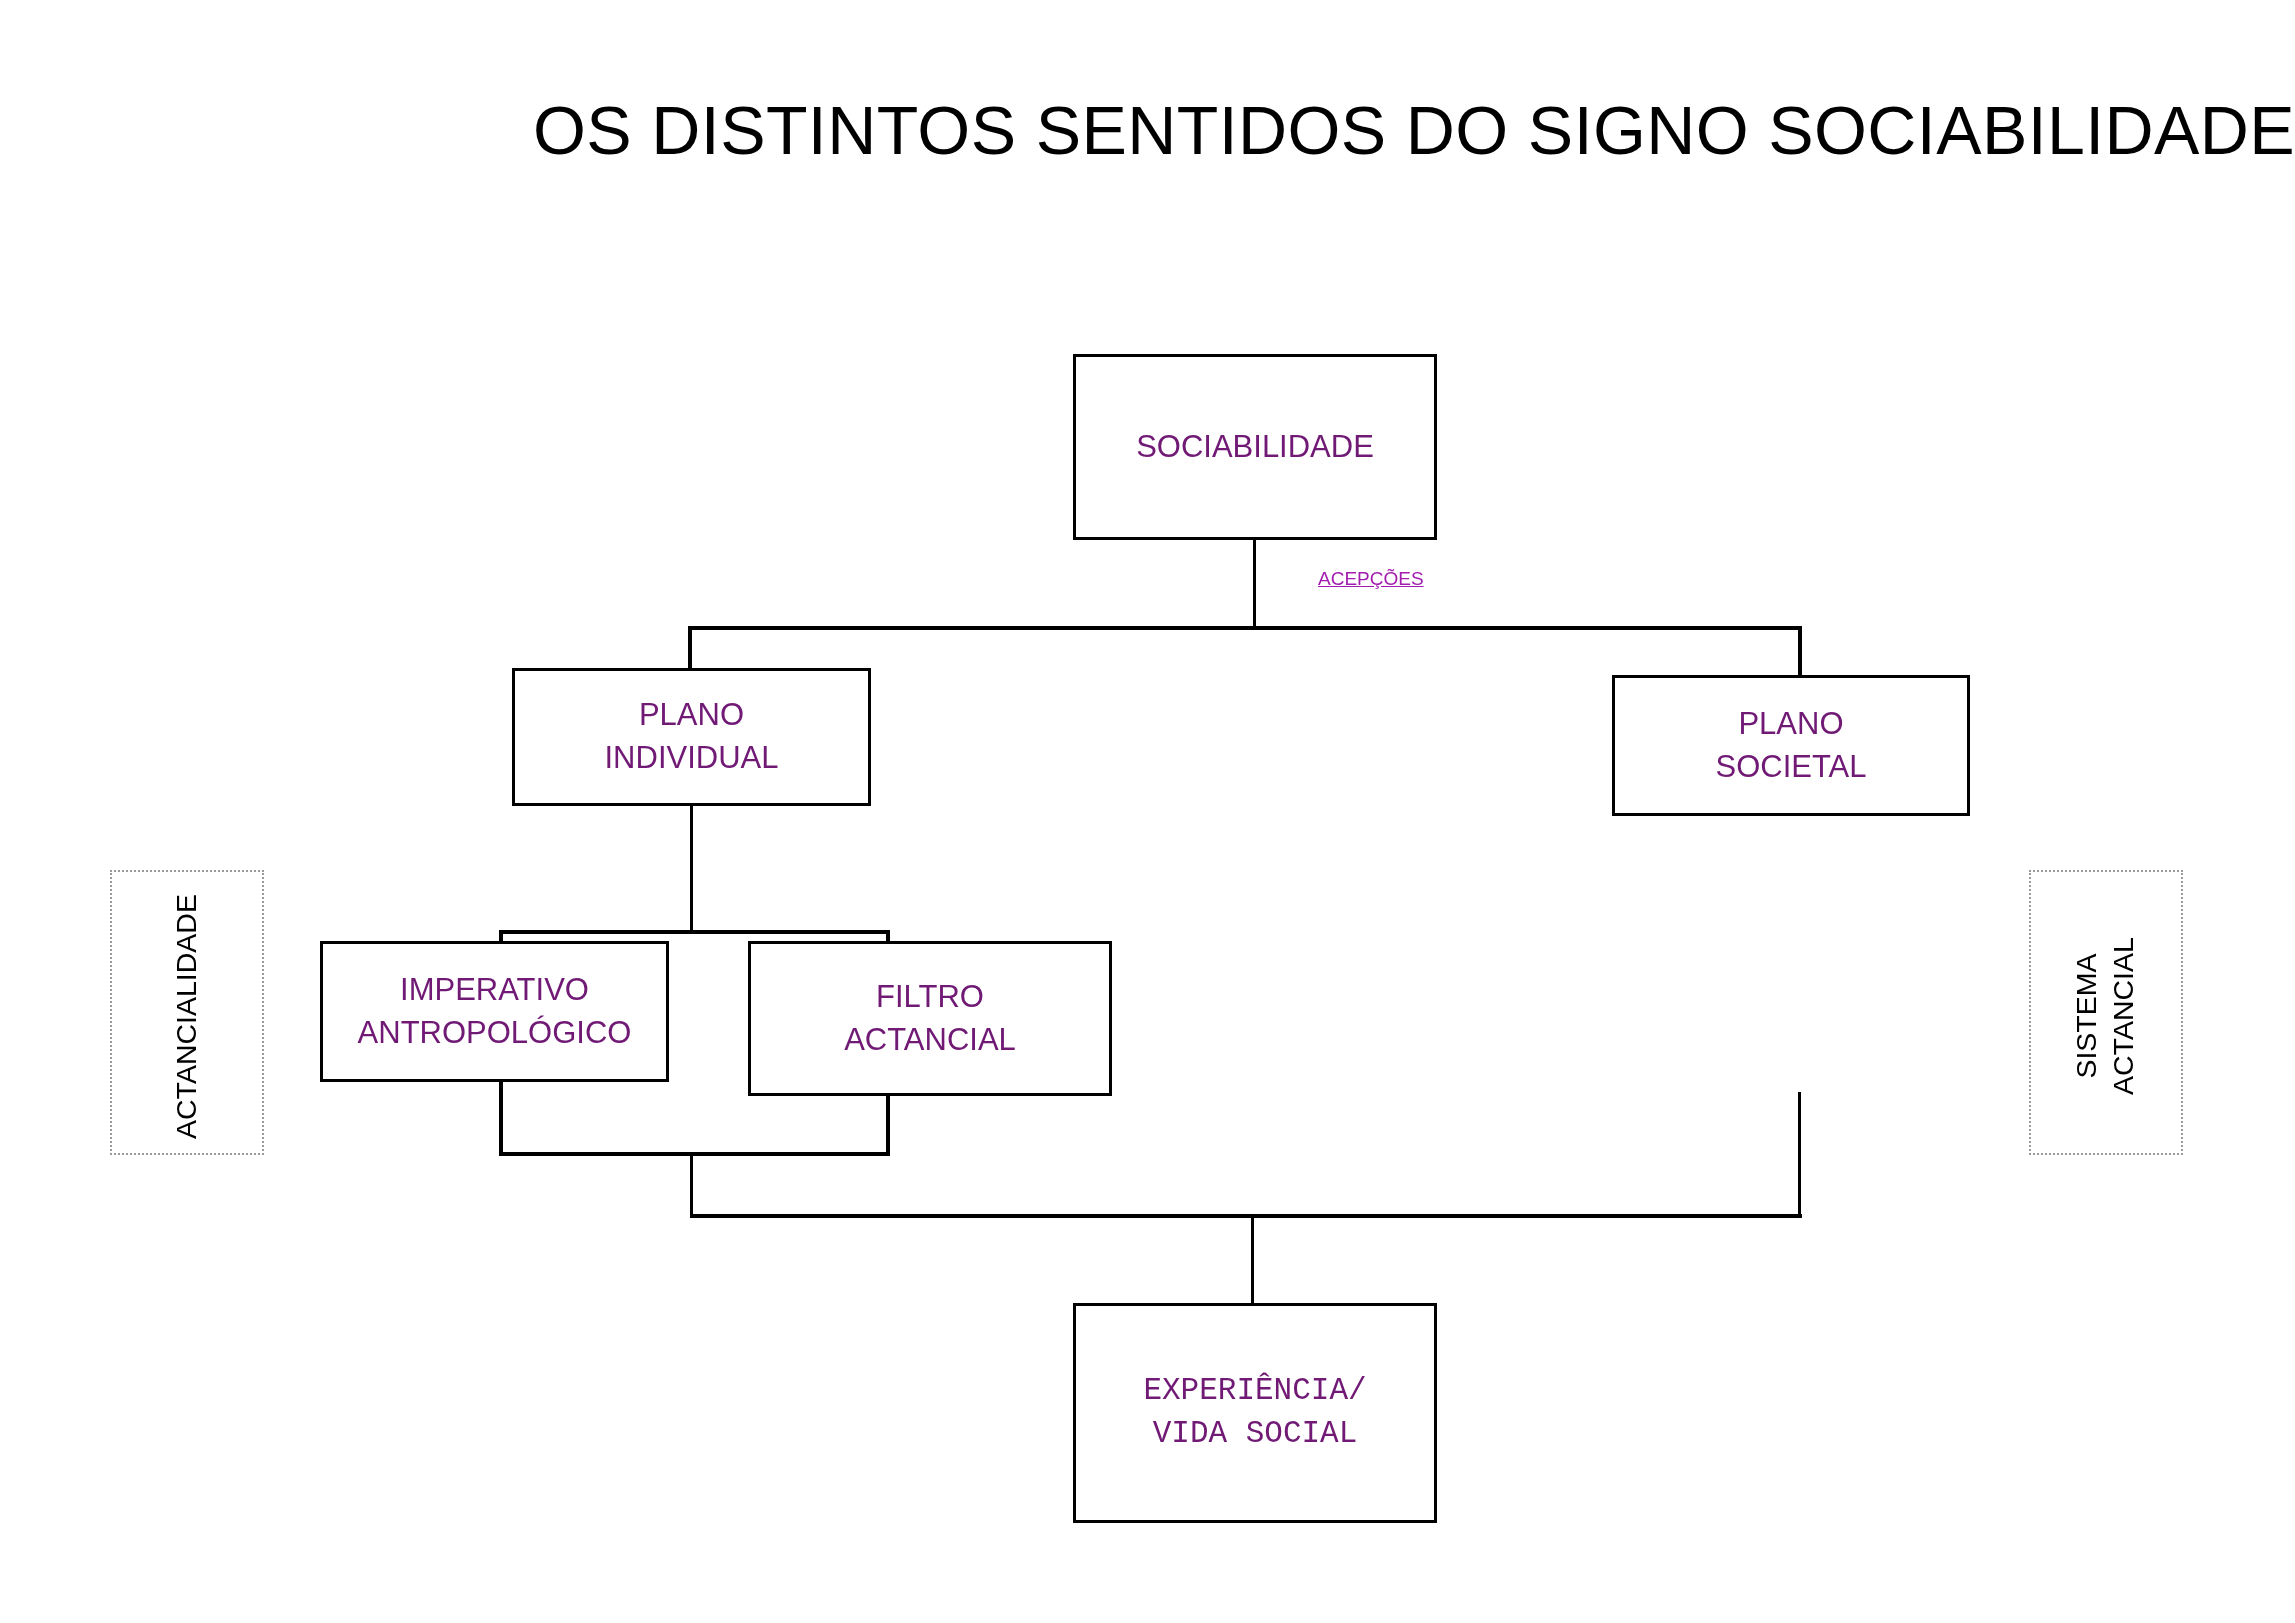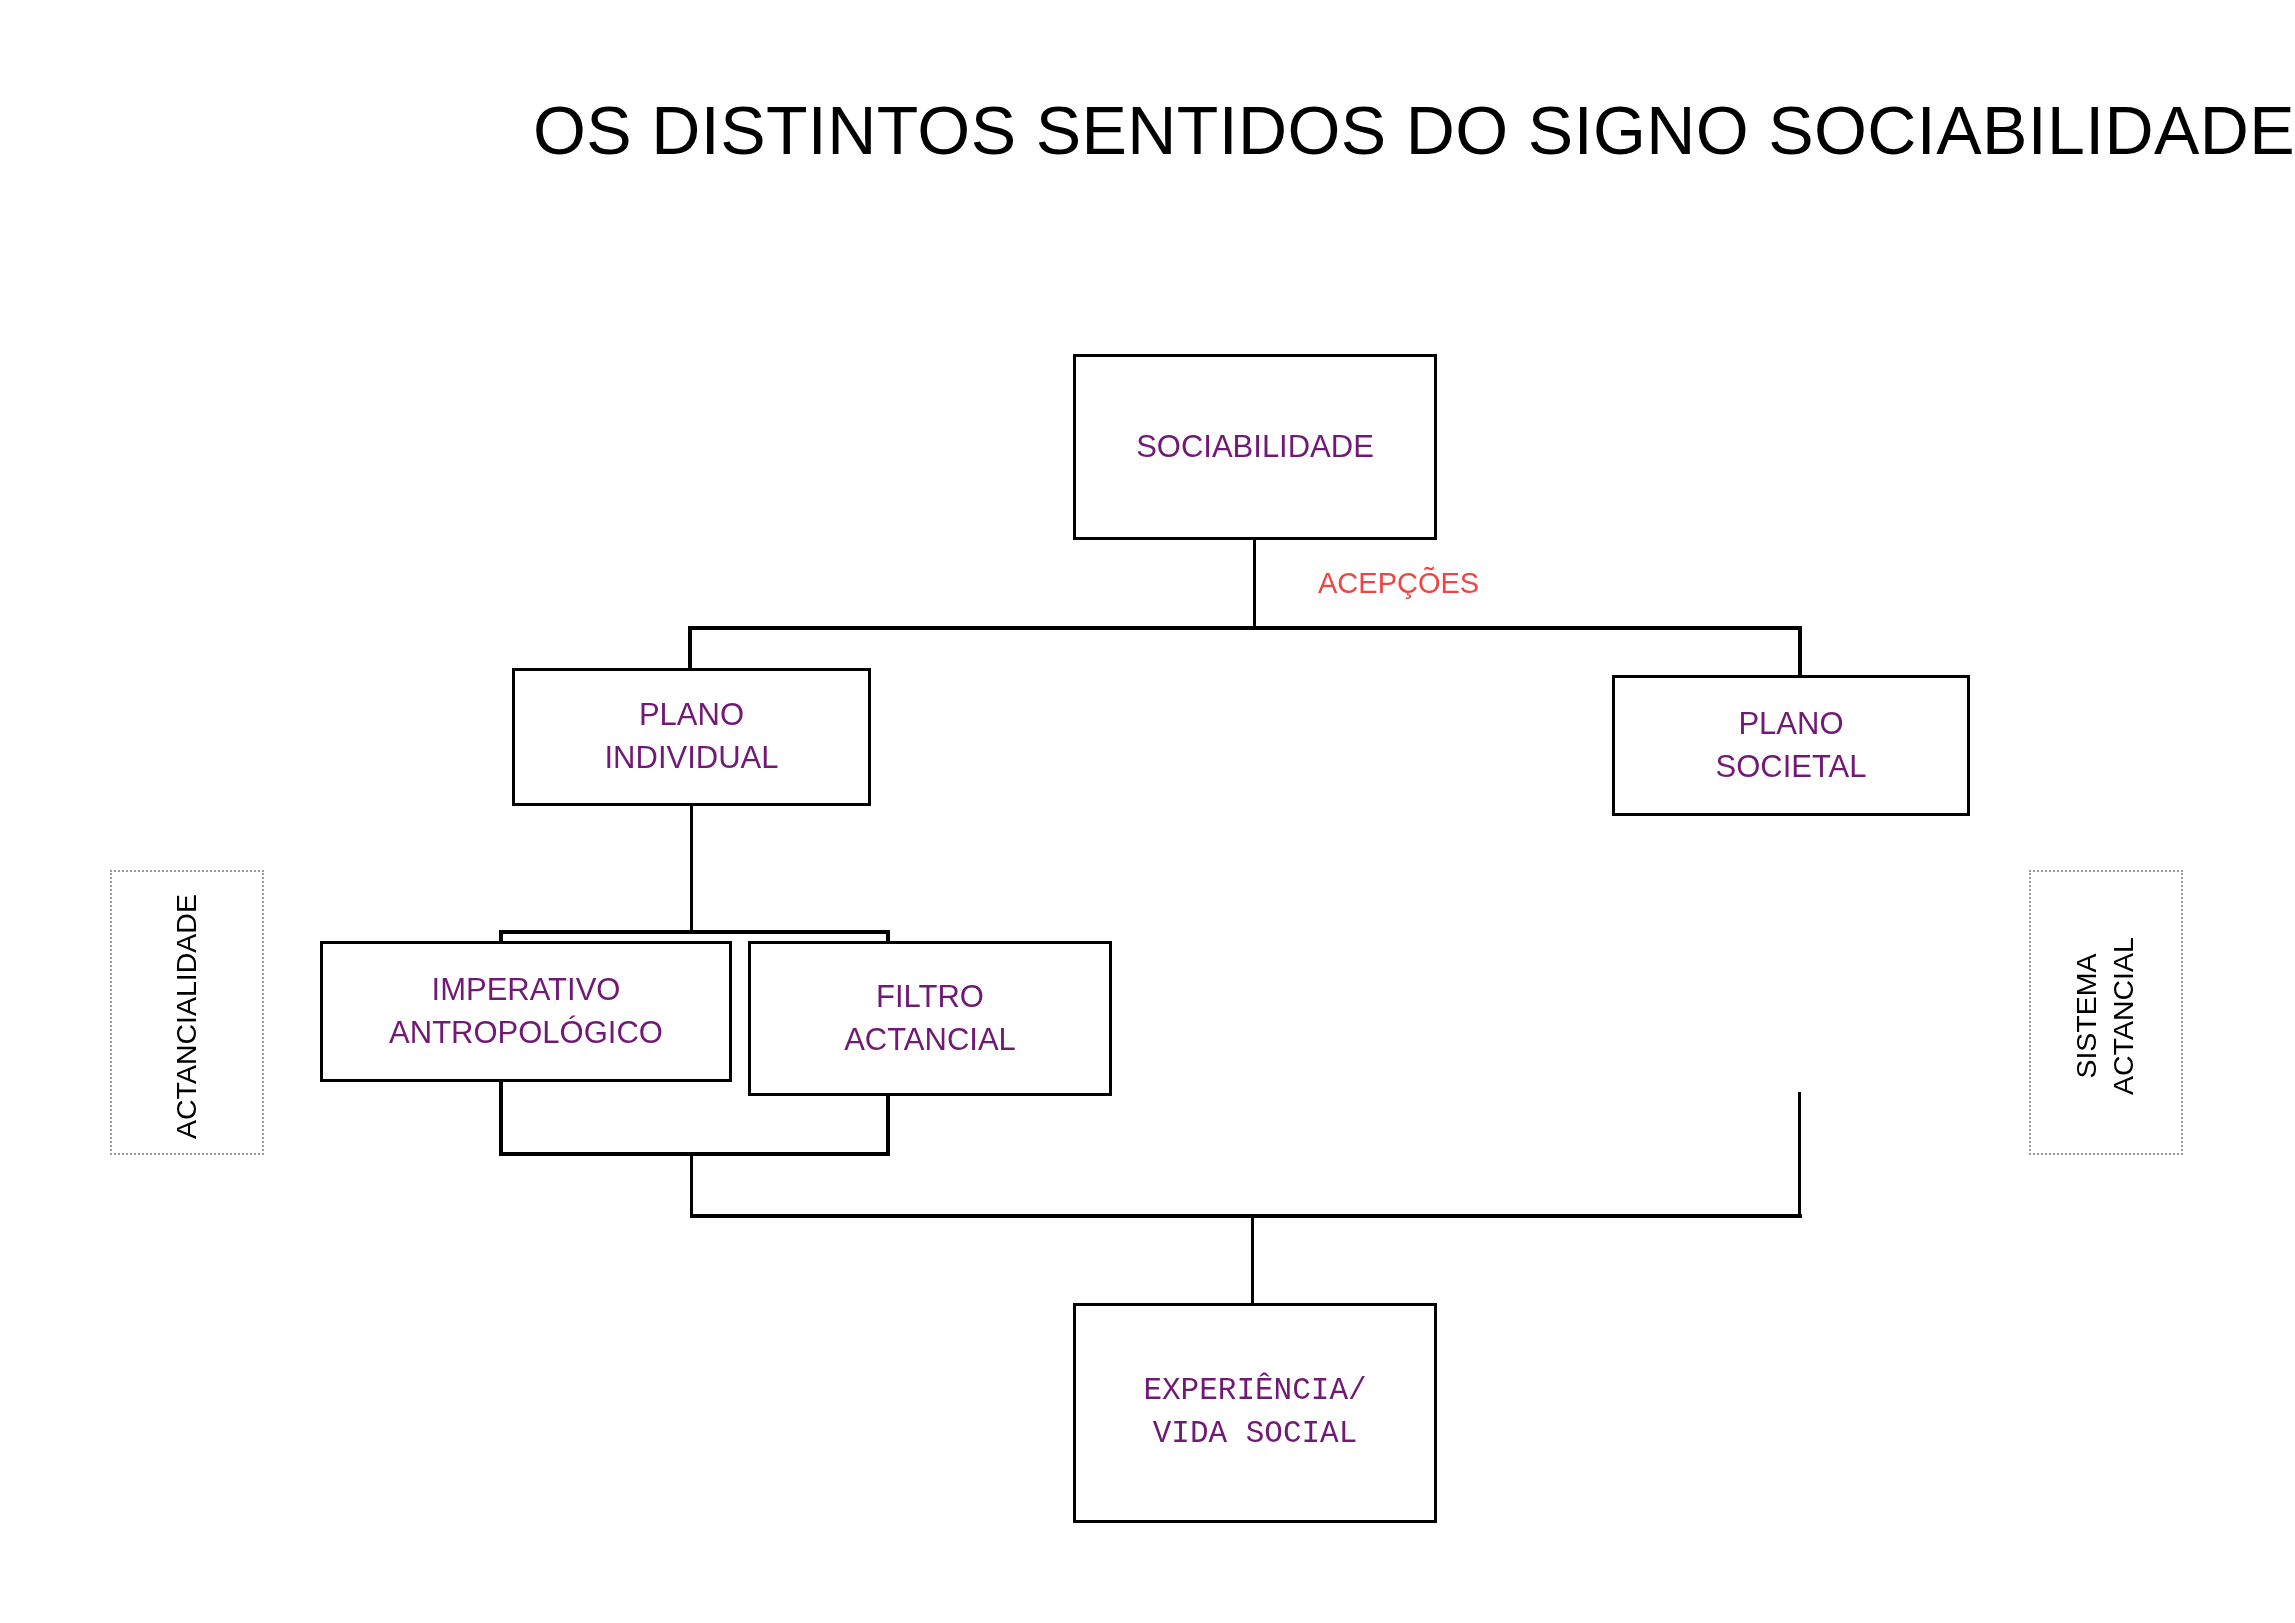--- a/index.html
+++ b/index.html
@@ -50,25 +50,26 @@
     padding: 0 10px;
     white-space: pre-line;
   }
   .connector {
     position: absolute;
     background: #000000;
     z-index: 1;
   }
   .edge-label {
     position: absolute;
-    font-size: 29px;
+    font-size: 19px;
     line-height: 1;
-    color: #ef4444;
+    color: #a21caf;
     white-space: nowrap;
     z-index: 4;
+    text-decoration: underline;
   }
   .group-box {
     position: absolute;
     box-sizing: border-box;
     border: 2.1px dotted #9a9a9a;
     background: transparent;
     z-index: 2;
   }
   .group-label {
     position: absolute;
@@ -125,21 +126,21 @@
   <div class="node" style="left:512px; top:668px; width:359px; height:138px;">
     <span class="label">PLANO
 INDIVIDUAL</span>
   </div>
 
   <div class="node" style="left:1612px; top:675px; width:358px; height:141px;">
     <span class="label">PLANO
 SOCIETAL</span>
   </div>
 
-  <div class="node" style="left:320px; top:941px; width:412px; height:141px;">
+  <div class="node" style="left:320px; top:941px; width:349px; height:141px;">
     <span class="label">IMPERATIVO
 ANTROPOLÓGICO</span>
   </div>
 
   <div class="node" style="left:703px; top:941px; width:364px; height:155px;margin-left:45px;">
     <span class="label">FILTRO
 ACTANCIAL</span>
   </div>
 
 

